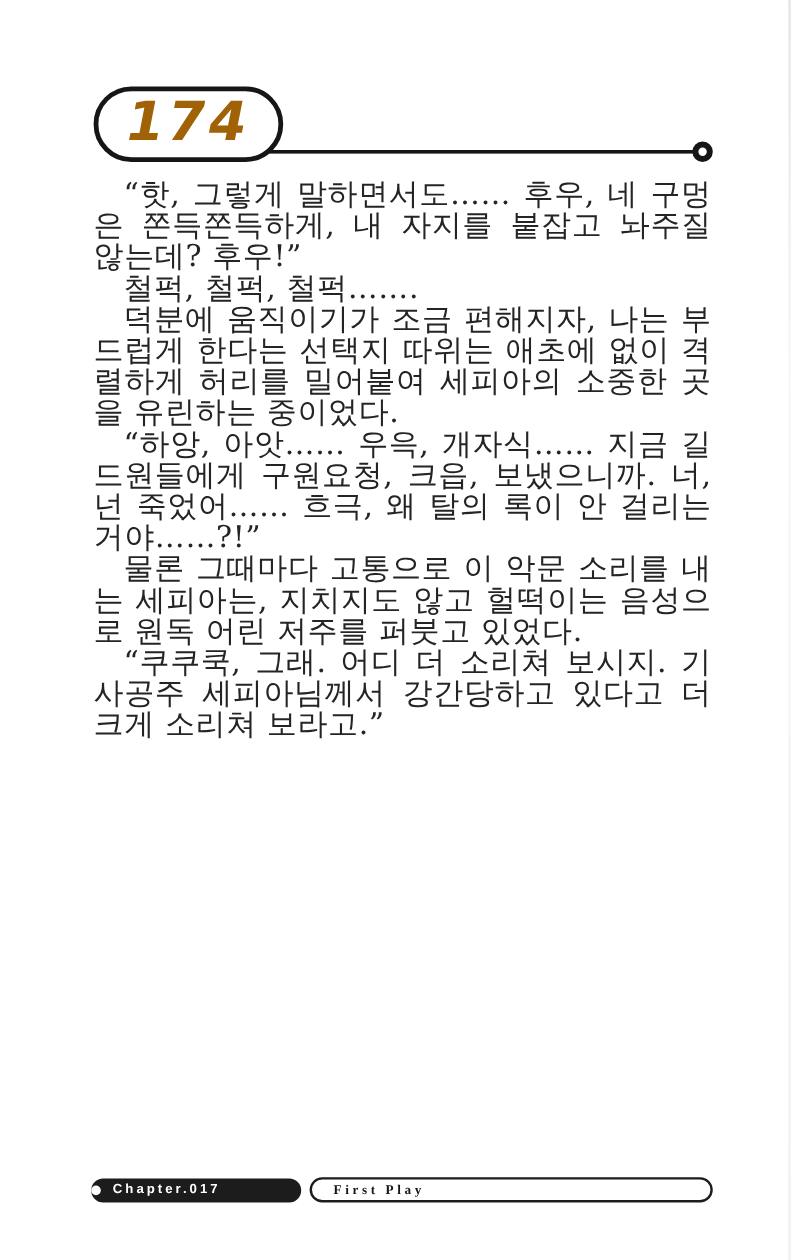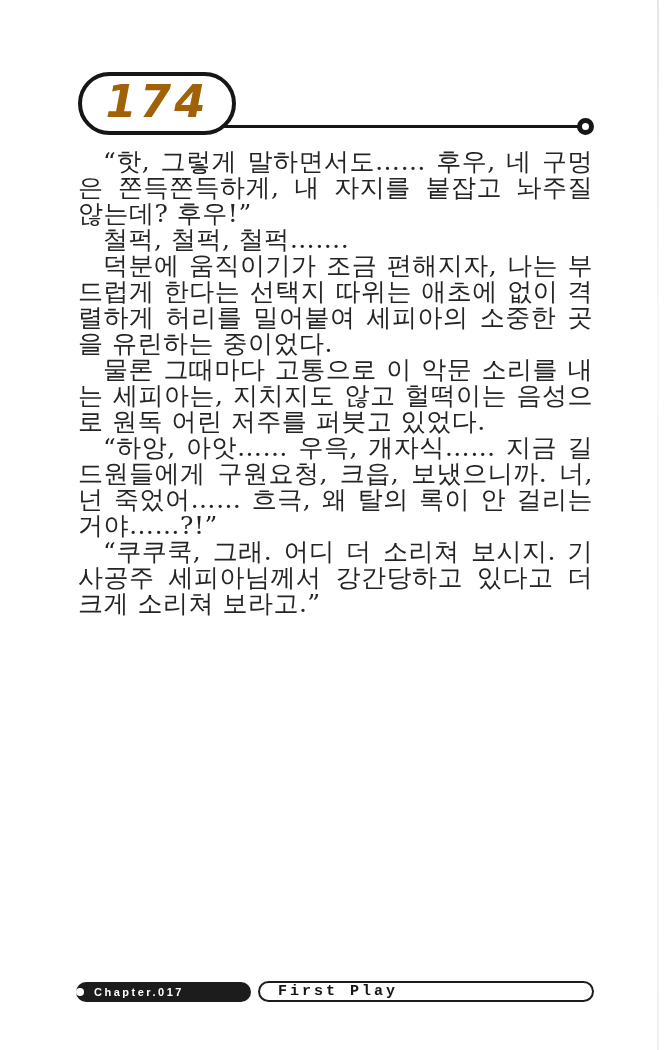--- a/index.html
+++ b/index.html
@@ -72,22 +72,22 @@
   .section-pill {
     position:absolute; left:258px; top:981px;
     width:336px; height:21px;
     border:2px solid #1c1c1c; border-radius:11px;
     box-sizing:border-box; background:#ffffff;
     display:flex; align-items:center;
     padding-left:18px;
   }
   .section-pill .label {
     color:#161616;
-    font-family:Liberation Mono, monospace;
-    font-weight:bold; font-size:15px; letter-spacing:3px;
+    font-family:Liberation Serif, serif;
+    font-weight:bold; font-size:11px; letter-spacing:3px;
   }
 
   
   .page-edge {
     position:absolute; right:12px; top:0;
     width:2px; height:100%;
     background:linear-gradient(to bottom,
       rgba(0,0,0,0.10), rgba(0,0,0,0.03) 30%, rgba(0,0,0,0.06));
   }
 </style>
@@ -101,22 +101,22 @@
       <span>174</span>
     </div>
     <div class="header-line"></div>
     <div class="header-ring"></div>
   </header>
 
   <main class="body-text">
     <p>“핫, 그렇게 말하면서도…… 후우, 네 구멍은 쫀득쫀득하게, 내 자지를 붙잡고 놔주질 않는데? 후우!”</p>
     <p>철퍽, 철퍽, 철퍽…….</p>
     <p>덕분에 움직이기가 조금 편해지자, 나는 부드럽게 한다는 선택지 따위는 애초에 없이 격렬하게 허리를 밀어붙여 세피아의 소중한 곳을 유린하는 중이었다.</p>
+    <p>“하앙, 아앗…… 우윽, 개자식…… 지금 길드원들에게 구원요청, 크읍, 보냈으니까. 너, 넌 죽었어…… 흐극, 왜 탈의 록이 안 걸리는 거야……?!”</p>
     <p>물론 그때마다 고통으로 이 악문 소리를 내는 세피아는, 지치지도 않고 헐떡이는 음성으로 원독 어린 저주를 퍼붓고 있었다.</p>
-    <p>“하앙, 아앗…… 우윽, 개자식…… 지금 길드원들에게 구원요청, 크읍, 보냈으니까. 너, 넌 죽었어…… 흐극, 왜 탈의 록이 안 걸리는 거야……?!”</p>
     <p>“쿠쿠쿡, 그래. 어디 더 소리쳐 보시지. 기사공주 세피아님께서 강간당하고 있다고 더 크게 소리쳐 보라고.”</p>
 
   </main>
 
   <footer>
     <div class="chapter-pill">
       <span class="dot"></span>
       <span class="label">Chapter.017</span>
     </div>
     <div class="section-pill">

